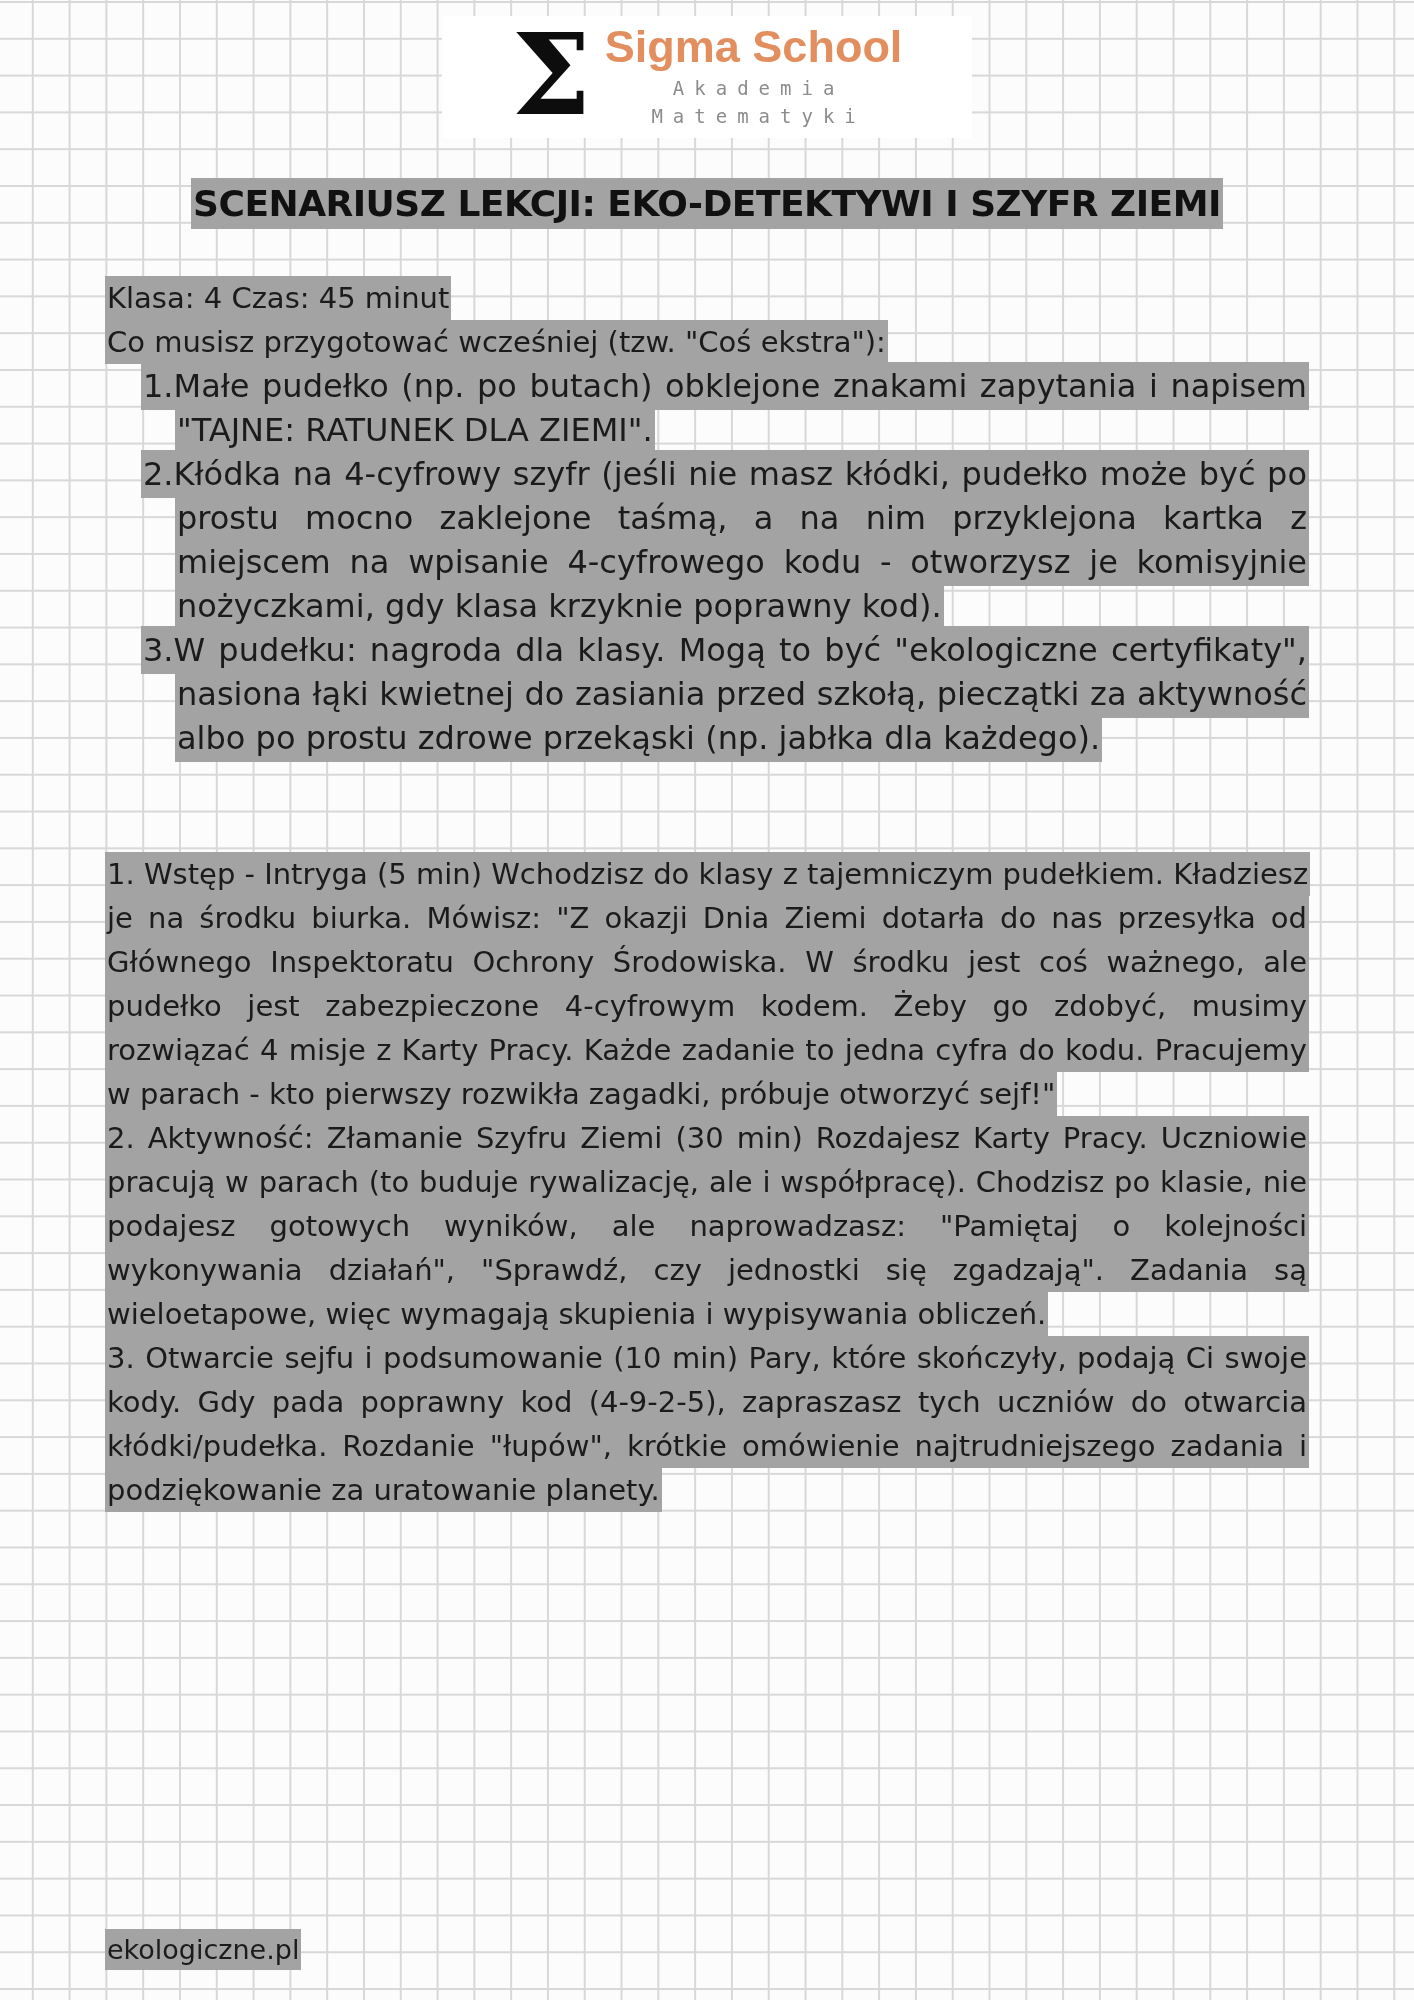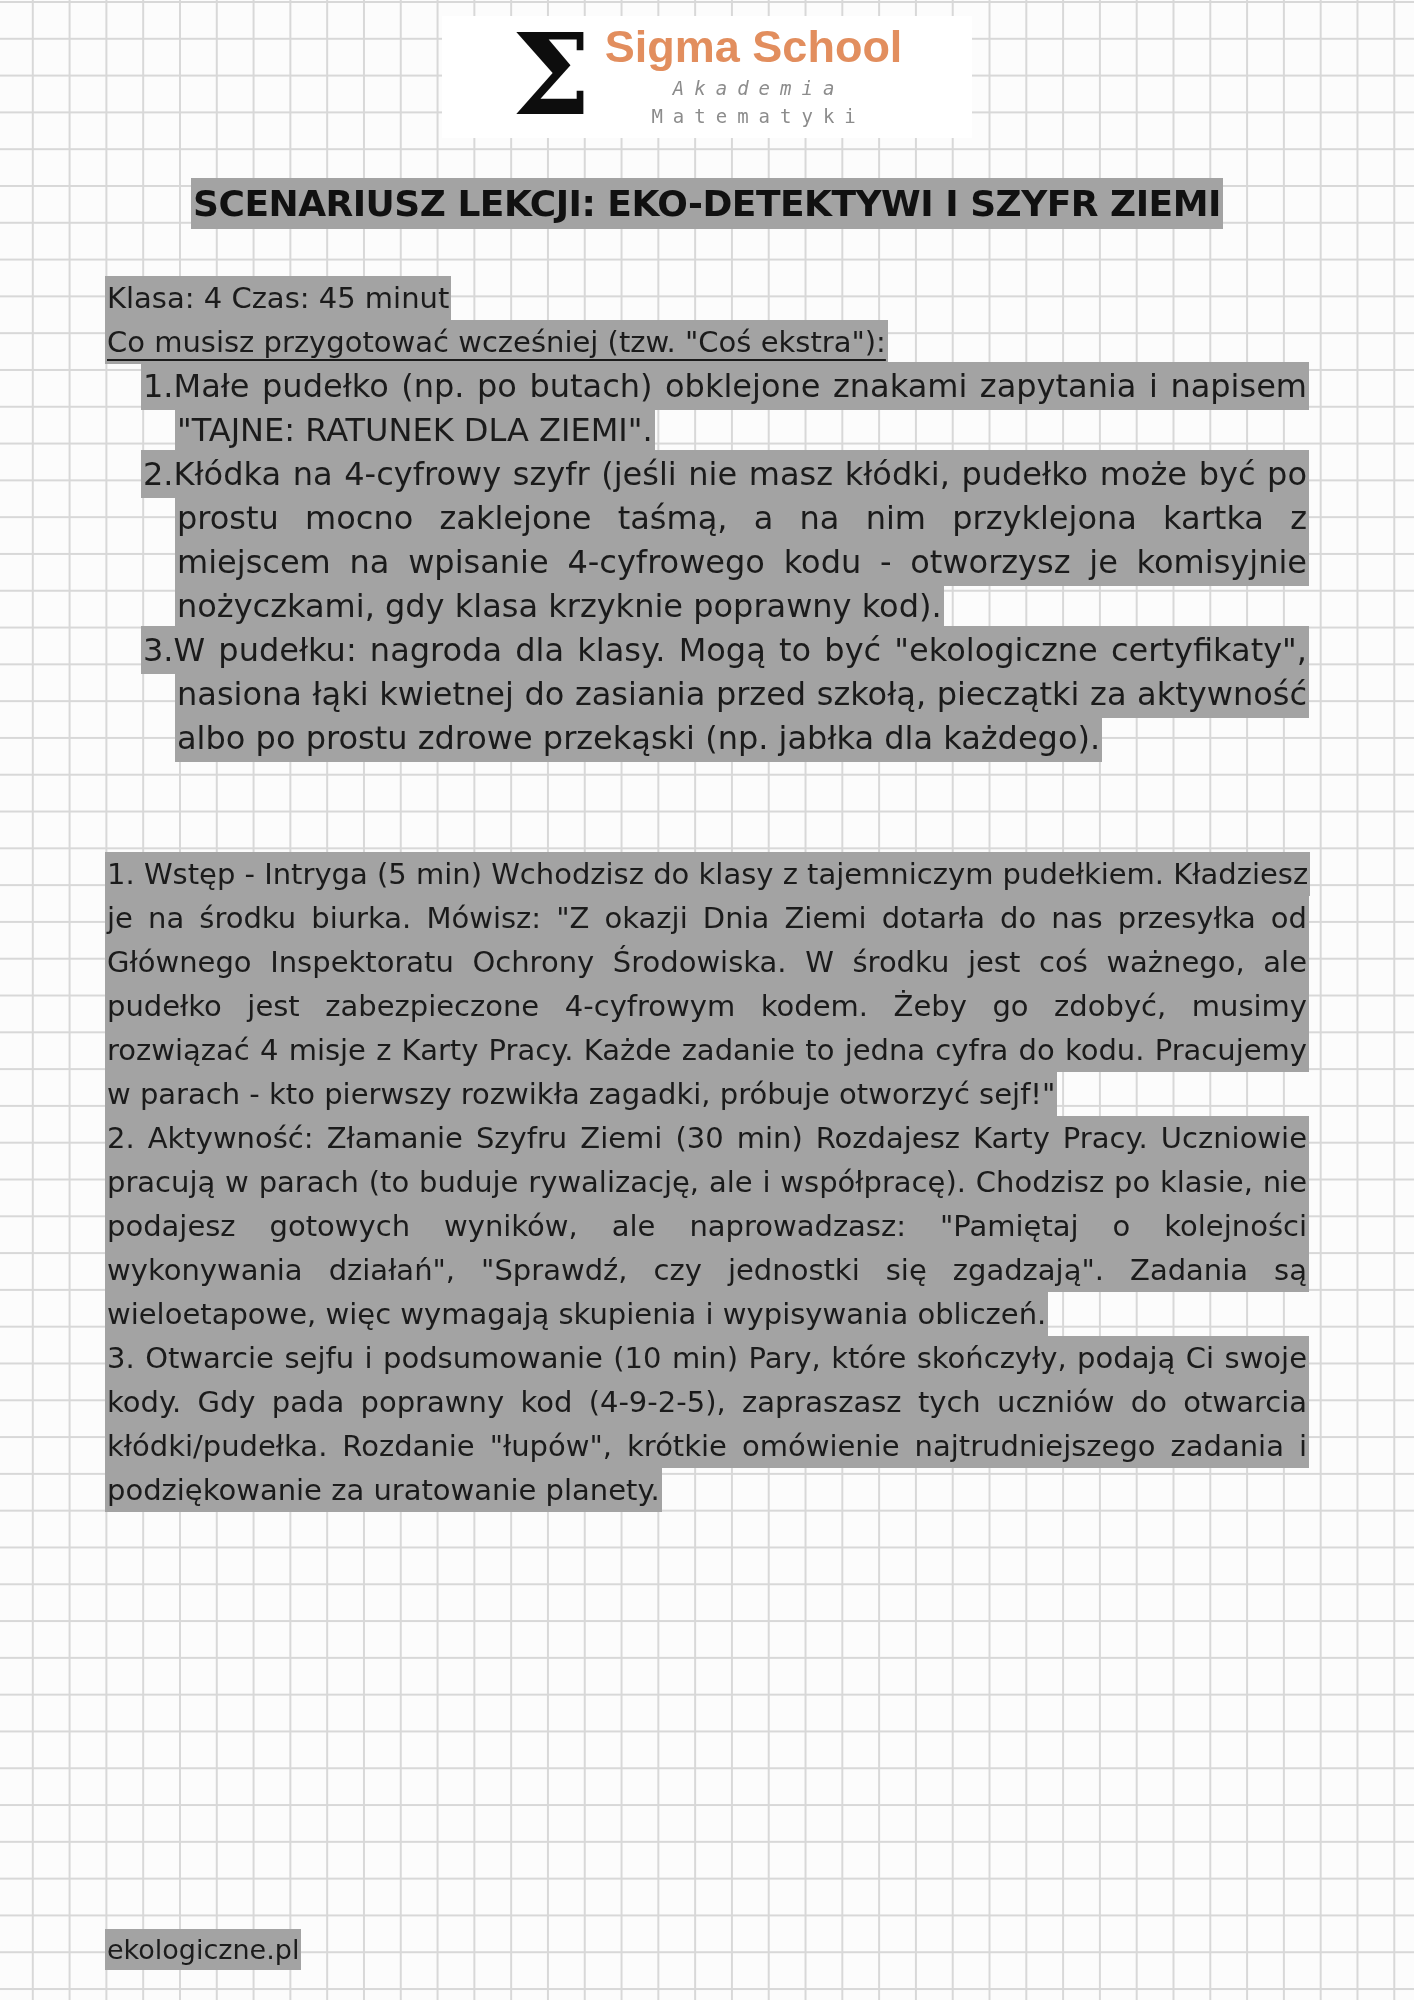--- a/index.html
+++ b/index.html
@@ -50,21 +50,21 @@
   }
   .brand-sub {
     font-family: "DejaVu Sans Mono", monospace;
     font-size: 19px;
     line-height: 1.45;
     letter-spacing: 10px;
     text-indent: 10px;
     color: #8c8c8c;
     white-space: nowrap;
   }
-  .brand-sub.first { margin-top: 6px; font-style: italic; }
+  .brand-sub.first { margin-top: 6px; }
 
   
   h1.doc-title {
     margin: 40px 0 0 0;
     text-align: center;
     font-size: 36px;
     font-weight: 800;
     letter-spacing: -0.5px;
     line-height: 52px;
     color: #111;
@@ -73,21 +73,20 @@
   
   .content { margin: 46px 105px 0 105px; }
 
   .band {
     background: #a3a3a3;
     padding: 5px 2px;
     -webkit-box-decoration-break: clone;
     box-decoration-break: clone;
   }
   .u {
-    text-decoration: underline;
     text-decoration-thickness: 2px;
     text-underline-offset: 7px;
   }
 
   p.line, p.para {
     margin: 0;
     font-size: 29px;
     line-height: 44px;
     text-align: justify;
   }

